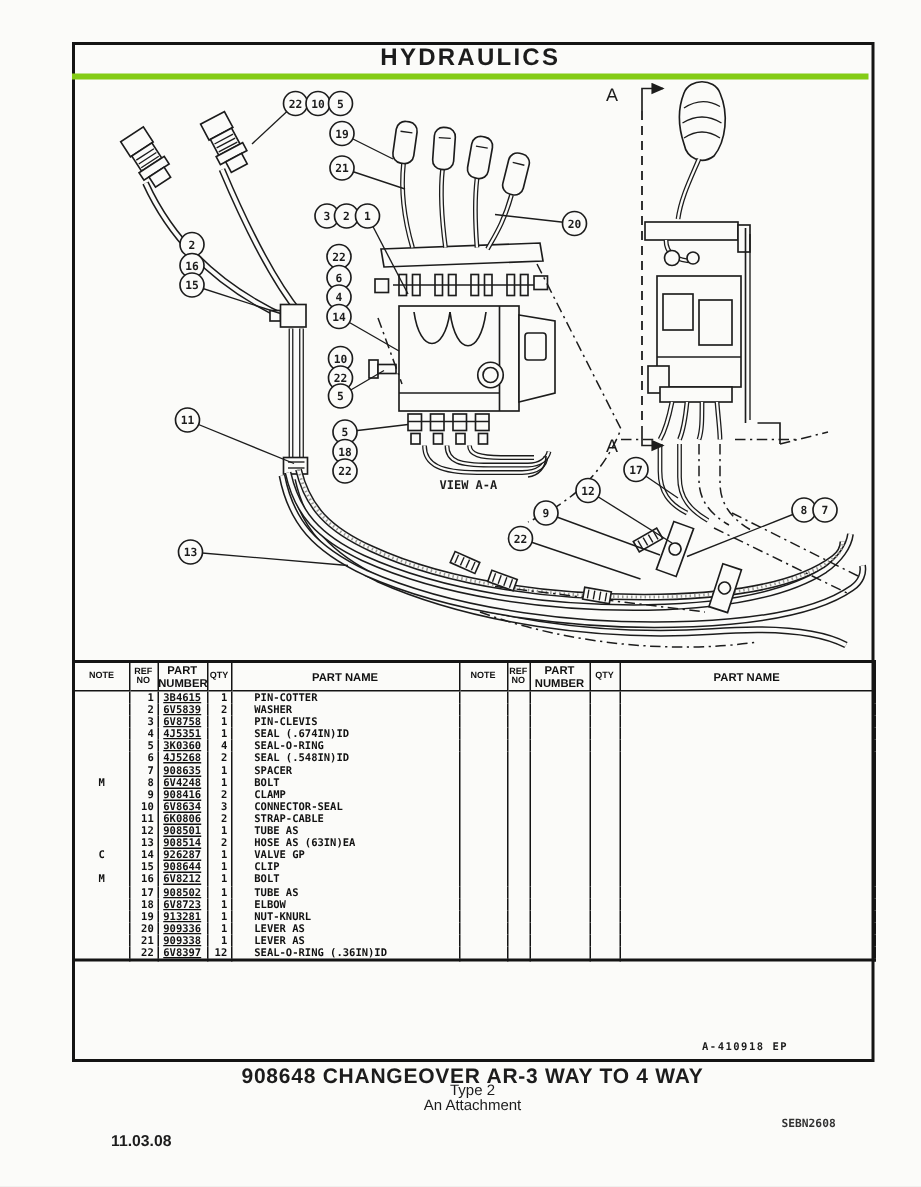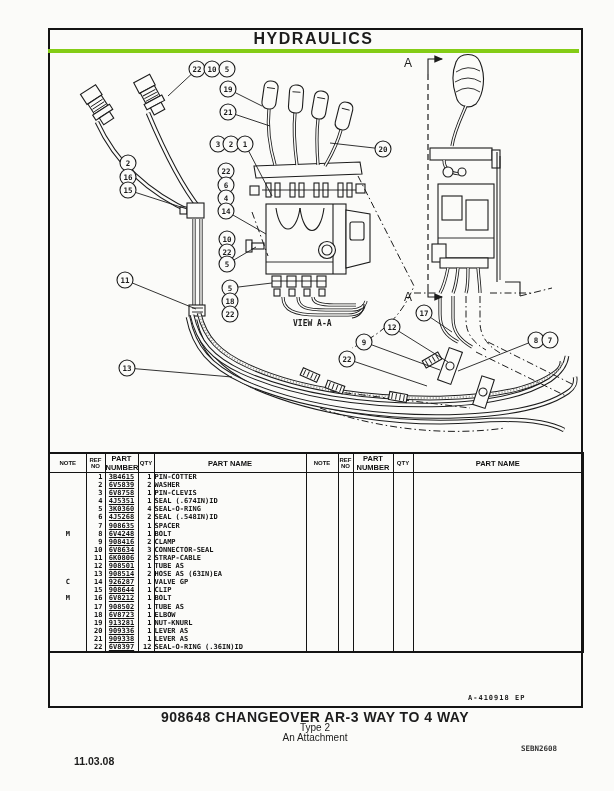--- a/index.html
+++ b/index.html
@@ -21,34 +21,34 @@
   .dashdot{fill:none;stroke:#1c1c1c;stroke-width:1;stroke-dasharray:7 3 1.5 3;}
   .dash{fill:none;stroke:#1c1c1c;stroke-width:1.2;stroke-dasharray:6 4;}
   .speck{fill:none;stroke:#9b9b97;stroke-width:2;stroke-dasharray:1 2;}
   .callout-circle{fill:#fbfbf9;stroke:#1c1c1c;stroke-width:1.1;}
   .callout-text{font:bold 7.5px "DejaVu Sans Mono",monospace;fill:#1c1c1c;text-anchor:middle;}
   .leader{stroke:#1c1c1c;stroke-width:0.9;fill:none;}
   .svglabel{font:bold 8px "DejaVu Sans Mono",monospace;fill:#1c1c1c;}
   .seclabel{font:12px "Liberation Sans",sans-serif;fill:#1c1c1c;}
   .ptable{position:absolute;left:48px;top:440px;width:534px;height:164px;
           border-collapse:collapse;table-layout:fixed;
-          font:bold 7px "DejaVu Sans Mono",monospace;color:#111;margin-top:12px;}
+          font:bold 7px "DejaVu Sans Mono",monospace;color:#111;}
   .ptable{border:2px solid #141414;}
   .ptable th{border-left:1px solid #141414;border-bottom:1.5px solid #141414;
              font-family:"Liberation Sans",sans-serif;font-weight:bold;padding:0;vertical-align:middle;}
   .ptable th.hs{font-size:6px;}
   .ptable th.hb{font-size:7.5px;}
   .ptable td{border-left:1px solid #141414;padding:0;height:8.1px;line-height:8.1px;
              white-space:nowrap;overflow:hidden;}
   .ptable tr.filler td{height:auto;}
   td.c-note{text-align:center;}
   td.c-ref{text-align:right;padding-right:2px;}
   td.c-part{text-align:center;text-decoration:underline;}
   td.c-qty{text-align:right;padding-right:2px;}
-  td.c-name{text-align:left;padding-left:0;}
+  td.c-name{text-align:left;padding-left:15px;}
   .legend{position:absolute;left:57px;top:672px;font:bold 7.5px "DejaVu Sans Mono",monospace;line-height:8.5px;}
   .drawref{position:absolute;left:468px;top:694px;font:bold 7px "DejaVu Sans Mono",monospace;letter-spacing:1px;}
   .cap1{position:absolute;left:48px;top:709px;width:534px;text-align:center;
         font-weight:bold;font-size:14px;letter-spacing:0.5px;}
   .cap2{position:absolute;left:48px;top:722px;width:534px;text-align:center;font-size:10px;}
   .cap3{position:absolute;left:48px;top:732px;width:534px;text-align:center;font-size:10px;}
   .date{position:absolute;left:74px;top:755px;font-weight:bold;font-size:10.5px;}
   .doccode{position:absolute;left:521px;top:744px;font:bold 7.5px "DejaVu Sans Mono",monospace;color:#333;}
 </style>
 </head>

